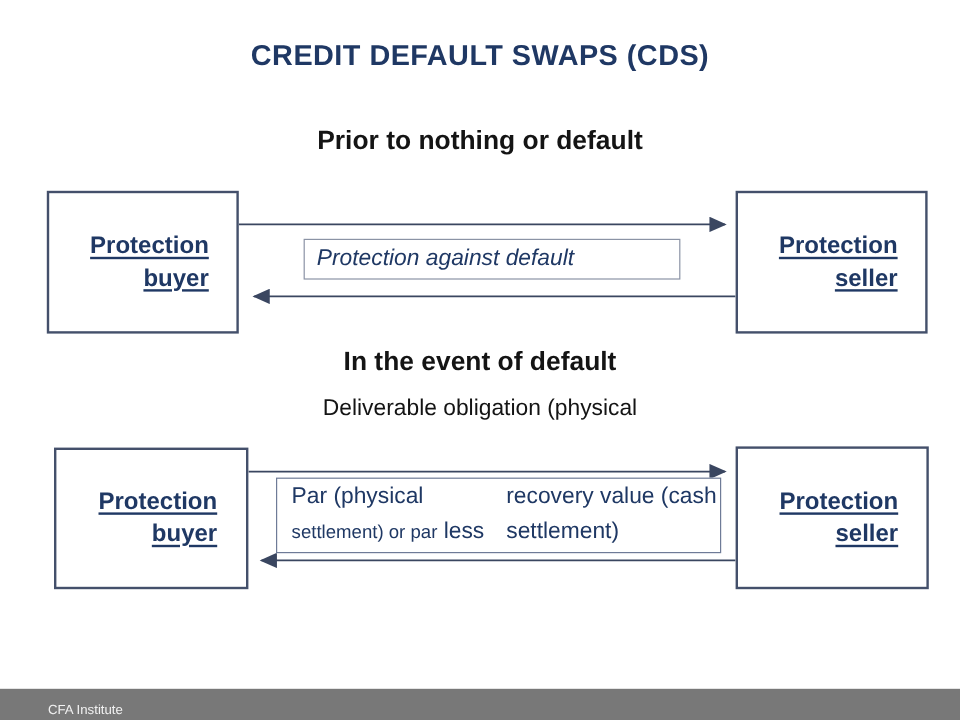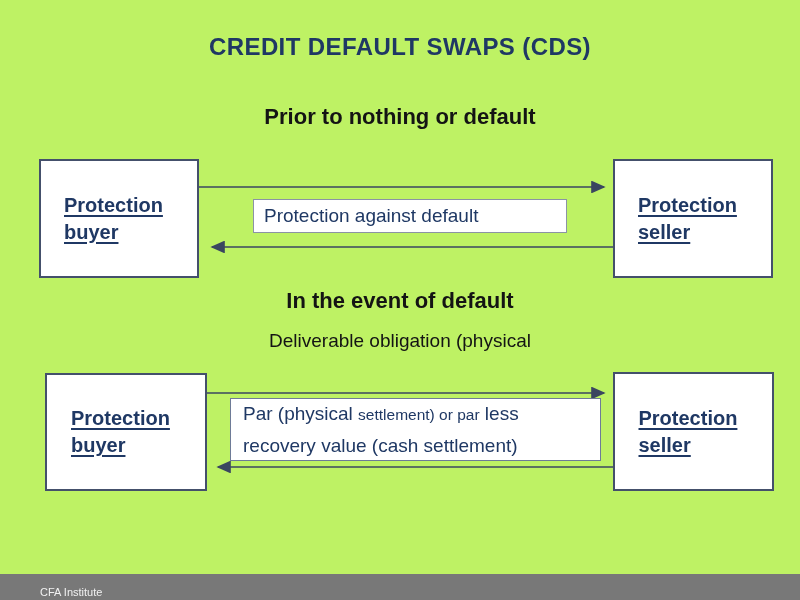--- a/index.html
+++ b/index.html
@@ -1,18 +1,18 @@
 <!DOCTYPE html>
 <html><head>
 <meta charset="utf-8">
 <style>
   * { margin:0; padding:0; box-sizing:border-box; }
   body { background:#e8e8e8; }
   .slide {
-    position:relative; width:800px; height:600px; background:#bef264;
+    position:relative; width:800px; height:600px; background:#ffffff;
     font-family:"Liberation Sans", sans-serif; overflow:hidden; margin:0 auto;
   }
   .arrow-layer { position:absolute; left:0; top:0; width:800px; height:600px; pointer-events:none; }
 
   .slide-title {
     position:absolute; top:33px; left:0; right:0; text-align:center;
     font-size:24px; font-weight:bold; color:#1f3864; letter-spacing:0.4px;
   }
   .section-heading {
     position:absolute; left:0; right:0; text-align:center;
@@ -22,43 +22,43 @@
   .heading-2 { top:288px; }
   .flow-label {
     position:absolute; left:0; right:0; text-align:center;
     font-size:19px; color:#141414;
   }
   .label-premium { top:146px; }
   .label-deliverable { top:328px; line-height:25px; }
 
   .node {
     position:absolute; background:#ffffff; border:2px solid #44506b;
-    display:flex; align-items:center; justify-content:center; text-align:left;
+    display:flex; align-items:center; justify-content:center; text-align:right;
   }
   .node-label {
     color:#1f3864; font-weight:bold; font-size:20px; line-height:27px;
     text-decoration:underline; text-decoration-thickness:2px; text-underline-offset:3px;
     width:110px;
   }
   .node-buyer-1  { left:39px;  top:159px; width:160px; height:119px; }
   .node-seller-1 { left:613px; top:159px; width:160px; height:119px; }
   .node-buyer-2  { left:45px;  top:373px; width:162px; height:118px; }
   .node-seller-2 { left:613px; top:372px; width:161px; height:119px; }
 
   .inner-box {
     position:absolute; background:#ffffff; color:#1f3864; font-size:19px;
   }
   .inner-box-1 {
     left:253px; top:199px; width:314px; height:34px;
-    border:1px solid #8b93a5; display:flex; align-items:center; padding-left:10px;
+    border:1px solid #8b93a5; display:flex; align-items:center; padding-left:10px;font-style:italic;
   }
   .inner-box-2 {
     left:230px; top:398px; width:371px; height:63px;
-    border:1px solid #6e7b97; display:flex; flex-direction:column;
-    justify-content:space-between; padding-left:12px; line-height:29px;
+    border:1px solid #6e7b97; display:flex; flex-direction:row;
+    justify-content:center; padding-left:12px; line-height:29px;
   }
   .seg-sm { font-size:15.5px; }
 
   .footer-bar {
     position:absolute; left:0; top:574px; width:800px; height:42px; background:#787878;
   }
   .footer-brand {
     position:absolute; left:40px; top:12px; font-size:11px; color:#f2f2f2;
   }
 </style>

